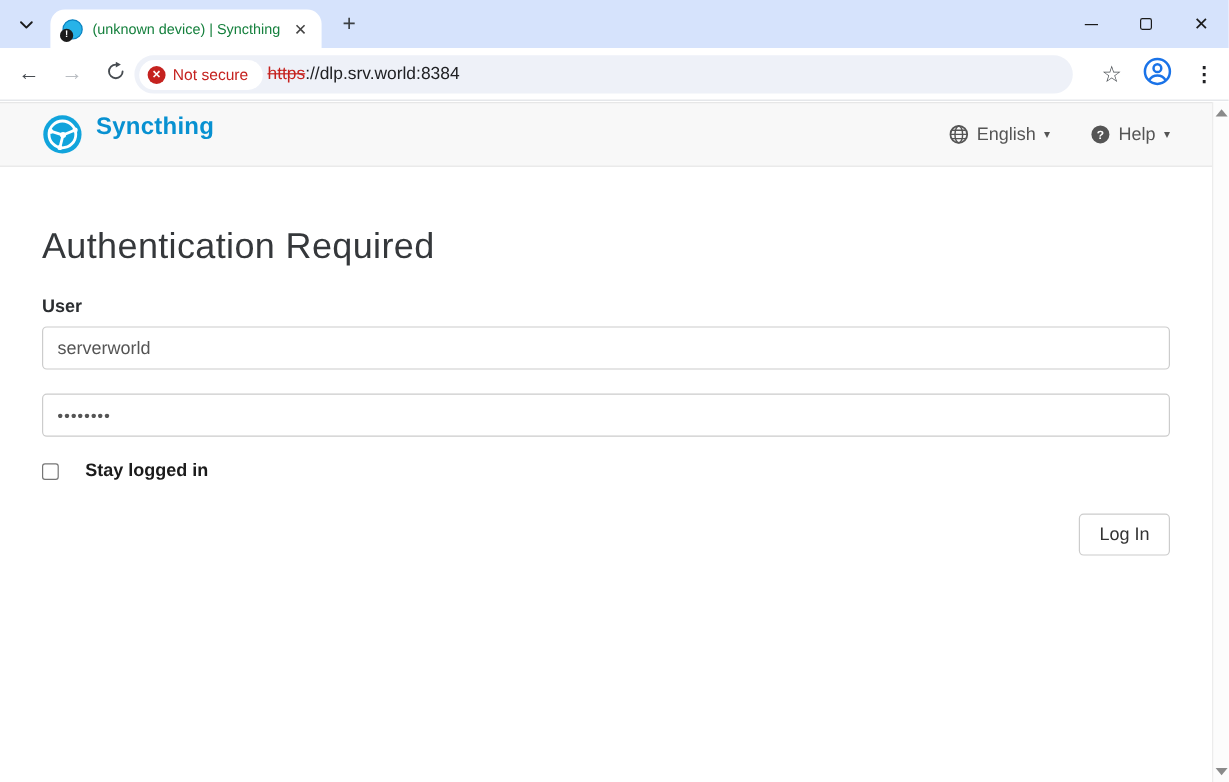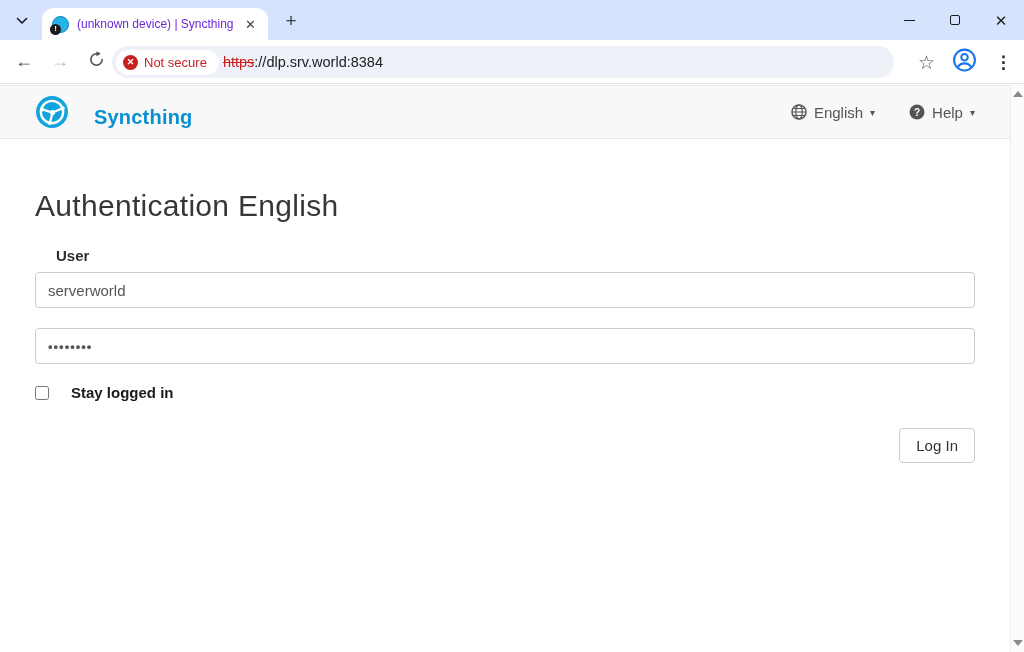--- a/index.html
+++ b/index.html
@@ -14,21 +14,21 @@
     display:flex; align-items:center; justify-content:center; border-radius:8px; cursor:pointer; }
   .tab-search-btn svg { display:block; }
   .tab { position:absolute; left:42px; top:8px; width:226px; height:32px; background:#fff;
     border-radius:12px 12px 0 0; display:flex; align-items:center; padding:0 8px 0 10px; }
   .favicon { position:relative; width:17px; height:17px; flex:0 0 auto; margin-right:8px; }
   .favicon .fav-circle { position:absolute; inset:0; border-radius:50%;
     background:#27b3e8; border:1.5px solid #0a82c0; }
   .favicon .fav-badge { position:absolute; left:-2px; bottom:-2px; width:11px; height:11px;
     border-radius:50%; background:#1b1b1b; color:#fff; font-size:8px; font-weight:bold;
     display:flex; align-items:center; justify-content:center; line-height:1; }
-  .tab-title { flex:1; font-size:12px; color:#6d28d9; white-space:nowrap; overflow:hidden; }
+  .tab-title { flex:1; font-size:12px; color:#15803d; white-space:nowrap; overflow:hidden; }
   .tab-close { flex:0 0 auto; font-size:13px; color:#444; padding:1px 4px; border-radius:4px; cursor:pointer; }
   .new-tab-btn { position:absolute; left:278px; top:8px; width:26px; height:26px;
     font-size:19px; color:#3c4043; display:flex; align-items:center; justify-content:center;
     border-radius:50%; cursor:pointer; }
   .win-controls { position:absolute; right:0; top:0; height:40px; display:flex; align-items:center; }
   .win-btn { width:46px; height:40px; display:flex; align-items:center; justify-content:center;
     cursor:pointer; color:#1b1b1b; }
   .icon-minimize { display:block; width:11px; height:0; border-top:1.4px solid #1b1b1b; }
   .icon-maximize { display:block; width:10px; height:10px; border:1.4px solid #1b1b1b; border-radius:2px; }
   .icon-close-win { font-size:15px; line-height:1; }
@@ -67,33 +67,33 @@
   .sb-down { bottom:2px; }
   .tri-up { width:0; height:0; border-left:5px solid transparent; border-right:5px solid transparent;
     border-bottom:6px solid #8a8a8a; }
   .tri-down { width:0; height:0; border-left:5px solid transparent; border-right:5px solid transparent;
     border-top:6px solid #8a8a8a; }
   .content { position:absolute; top:0; left:0; right:14px; bottom:0; overflow:hidden; }
 
   
   .st-navbar { height:54px; background:#f8f8f8; border-top:1px solid #e7e7e7;
     border-bottom:1px solid #e7e7e7; display:flex; align-items:center; padding:0 35px; }
-  .brand { display:flex; align-items:flex-end; gap:25px; cursor:pointer; }
+  .brand { display:flex; align-items:flex-start; gap:11px; cursor:pointer; }
   .brand-logo svg { display:block; }
   .brand-name { font-size:20px; font-weight:bold; color:#0891d1; letter-spacing:0.2px; }
   .st-nav-right { margin-left:auto; display:flex; align-items:center; gap:34px;text-align:right; }
   .st-nav-item { display:flex; align-items:center; gap:7px; color:#555; font-size:15px; cursor:pointer; }
   .st-nav-item svg { display:block; }
   .caret { font-size:10px; color:#555; }
 
   
   .container { width:940px; margin:0 auto; padding-top:50px; }
   h1.page-title { font-size:30px; font-weight:400; color:#35383b; letter-spacing:0.3px;
     margin-bottom:24px; }
-  .form-label { display:block; font-size:15px; font-weight:bold; color:#2b2e31; margin-bottom:8px;margin-left:21px; }
+  .form-label { display:block; font-size:15px; font-weight:bold; color:#2b2e31; margin-bottom:8px; }
   .form-input { display:block; width:100%; height:36px; border:1px solid #ccc; border-radius:4px;
     padding:6px 12px; font-size:15px; color:#555; background:#fff; outline:none;
     font-family:"Liberation Sans", sans-serif; margin-bottom:20px; }
   .pw { letter-spacing:1px; font-weight:bold; font-size:13px; }
   .checkbox-row { display:flex; align-items:center; gap:22px; margin-top:2px; }
   .checkbox-row input { width:14px; height:14px; cursor:pointer; }
   .checkbox-label { font-size:15px; font-weight:bold; color:#1b1b1b; cursor:pointer; }
   .btn-row { display:flex; justify-content:flex-end; margin-top:27px; }
   .login-btn { background:#fff; border:1px solid #ccc; border-radius:4px; color:#333;
     font-size:15px; padding:8px 16px; cursor:pointer; font-family:"Liberation Sans", sans-serif; }
@@ -209,21 +209,21 @@
                   <text x="8" y="11.5" text-anchor="middle" font-size="10" font-weight="bold" fill="#fff" font-family="Liberation Sans, sans-serif">?</text>
                 </svg>
             </span>
             <span>Help</span>
             <span class="caret">▾</span>
           </div>
         </div>
       </div>
 
       <div class="container">
-        <h1 class="page-title">Authentication English</h1>
+        <h1 class="page-title">Authentication Required</h1>
 
         <label class="form-label">User</label>
         <input class="form-input" type="text" value="serverworld" style="">
 
         <input class="form-input pw" type="text" value="••••••••" style="">
 
         <div class="checkbox-row">
           <input type="checkbox" style="">
           <span class="checkbox-label">Stay logged in</span>
         </div>

